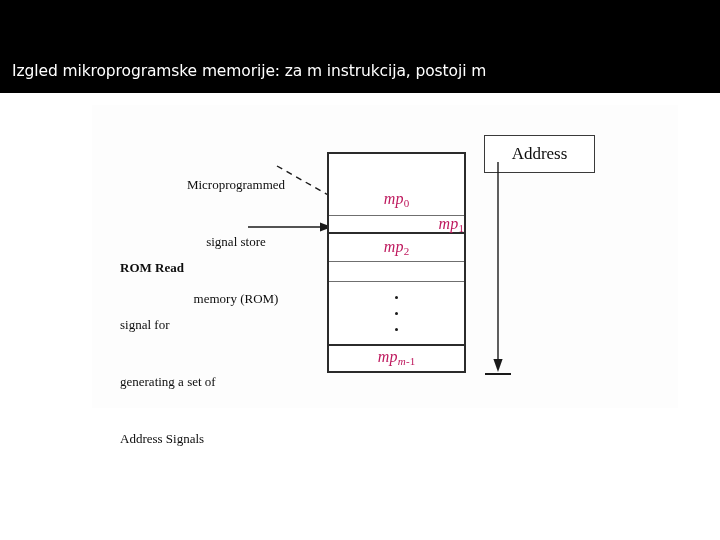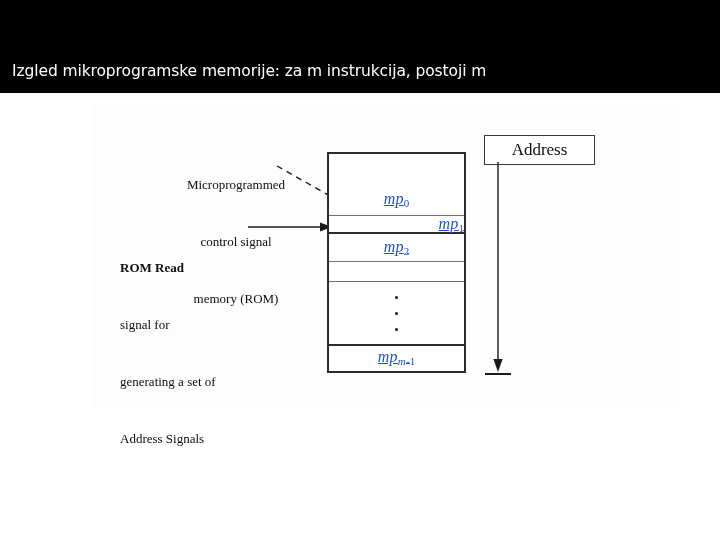--- a/index.html
+++ b/index.html
@@ -73,24 +73,23 @@
   }
   .rom-sep-dark { border-bottom: 2px solid #2b2b2b; }
   .rom-sep-gray { border-bottom: 1.5px solid #6f6f6f; }
 
   
   .mp-label {
     font-family: "Liberation Serif", "DejaVu Serif", serif;
     font-style: italic;
     font-size: 16px;
     font-weight: 400;
-    color: #1d4ed8;
+    color: #be185d;
     white-space: nowrap;
     letter-spacing: 0.2px;
-    text-decoration: underline;
   }
   .mp-label .sub {
     font-style: normal;
     font-size: 11px;
     vertical-align: -3px;
     letter-spacing: 0;
   }
   .mp-label .sub-i {
     font-style: italic;
     font-size: 11px;
@@ -161,21 +160,21 @@
     height: 16px;
     pointer-events: none;
   }
 
   
   #address-box {
     position: absolute;
     left: 484px;
     top: 135px;
     width: 111px;
-    height: 30px;
+    height: 38px;
     border: 1.5px solid #3a3a3a;
     background: #ffffff;
     box-sizing: border-box;
     display: flex;
     align-items: center;
     justify-content: center;
     font-family: "Liberation Serif", "DejaVu Serif", serif;
     font-size: 17px;
     color: #0d0d0d;
   }
@@ -200,21 +199,21 @@
       <span class="hdr-line">Izgled mikroprogramske memorije: za m instrukcija, postoji m</span>
       <span class="hdr-line">mikroprograma, pri čemu je svaki zapamćen  na različitoj adresi</span>
       <span class="hdr-line">u mikroprogramskoj memoriji</span>
     </div>
   </div>
 
   <div id="figure-canvas"></div>
 
   <div id="label-rom-store" class="fig-label">
     <span class="lbl-line">Microprogrammed</span>
-    <span class="lbl-line">control signal</span>
+    <span class="lbl-line">signal store</span>
     <span class="lbl-line">memory (ROM)</span>
   </div>
 
   <svg id="leader-dashed" viewBox="0 0 56 36">
     <path d="M1 3 L54 33" stroke="#1a1a1a" stroke-width="1.4" fill="none" stroke-dasharray="6,5"></path>
   </svg>
 
   <div id="label-rom-read" class="fig-label">
     <span class="lbl-line bold-line">ROM Read</span>
     <span class="lbl-line">signal for</span>

